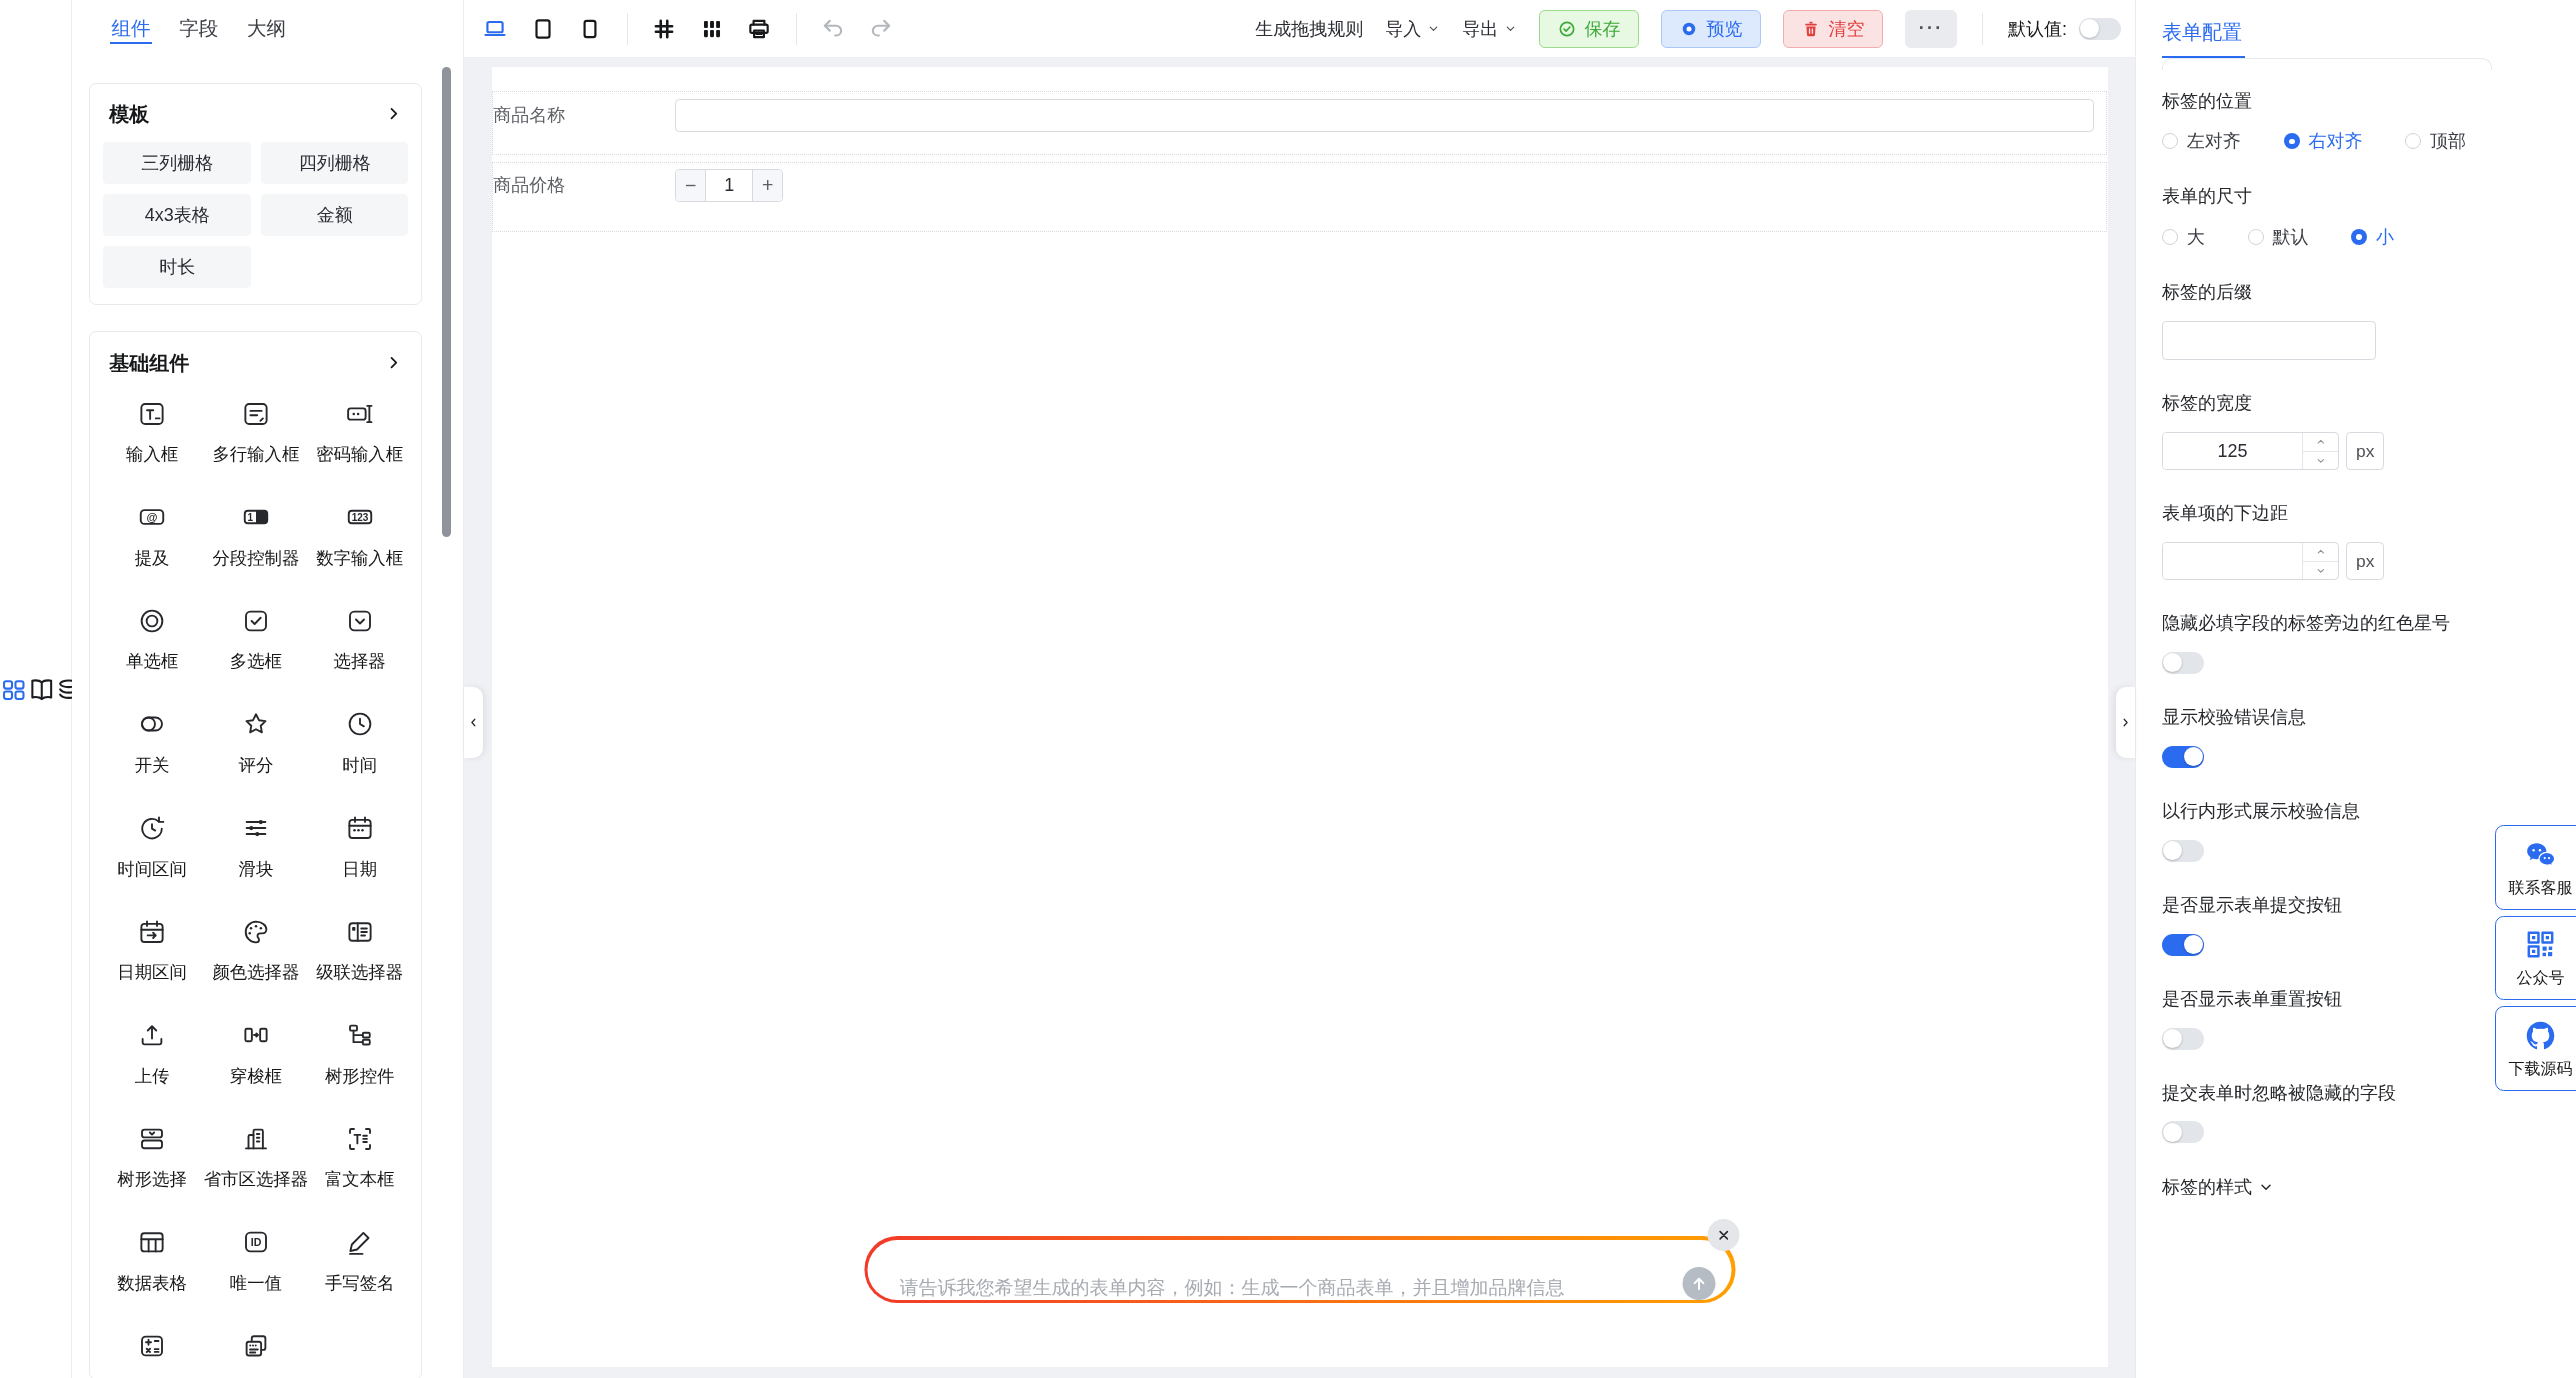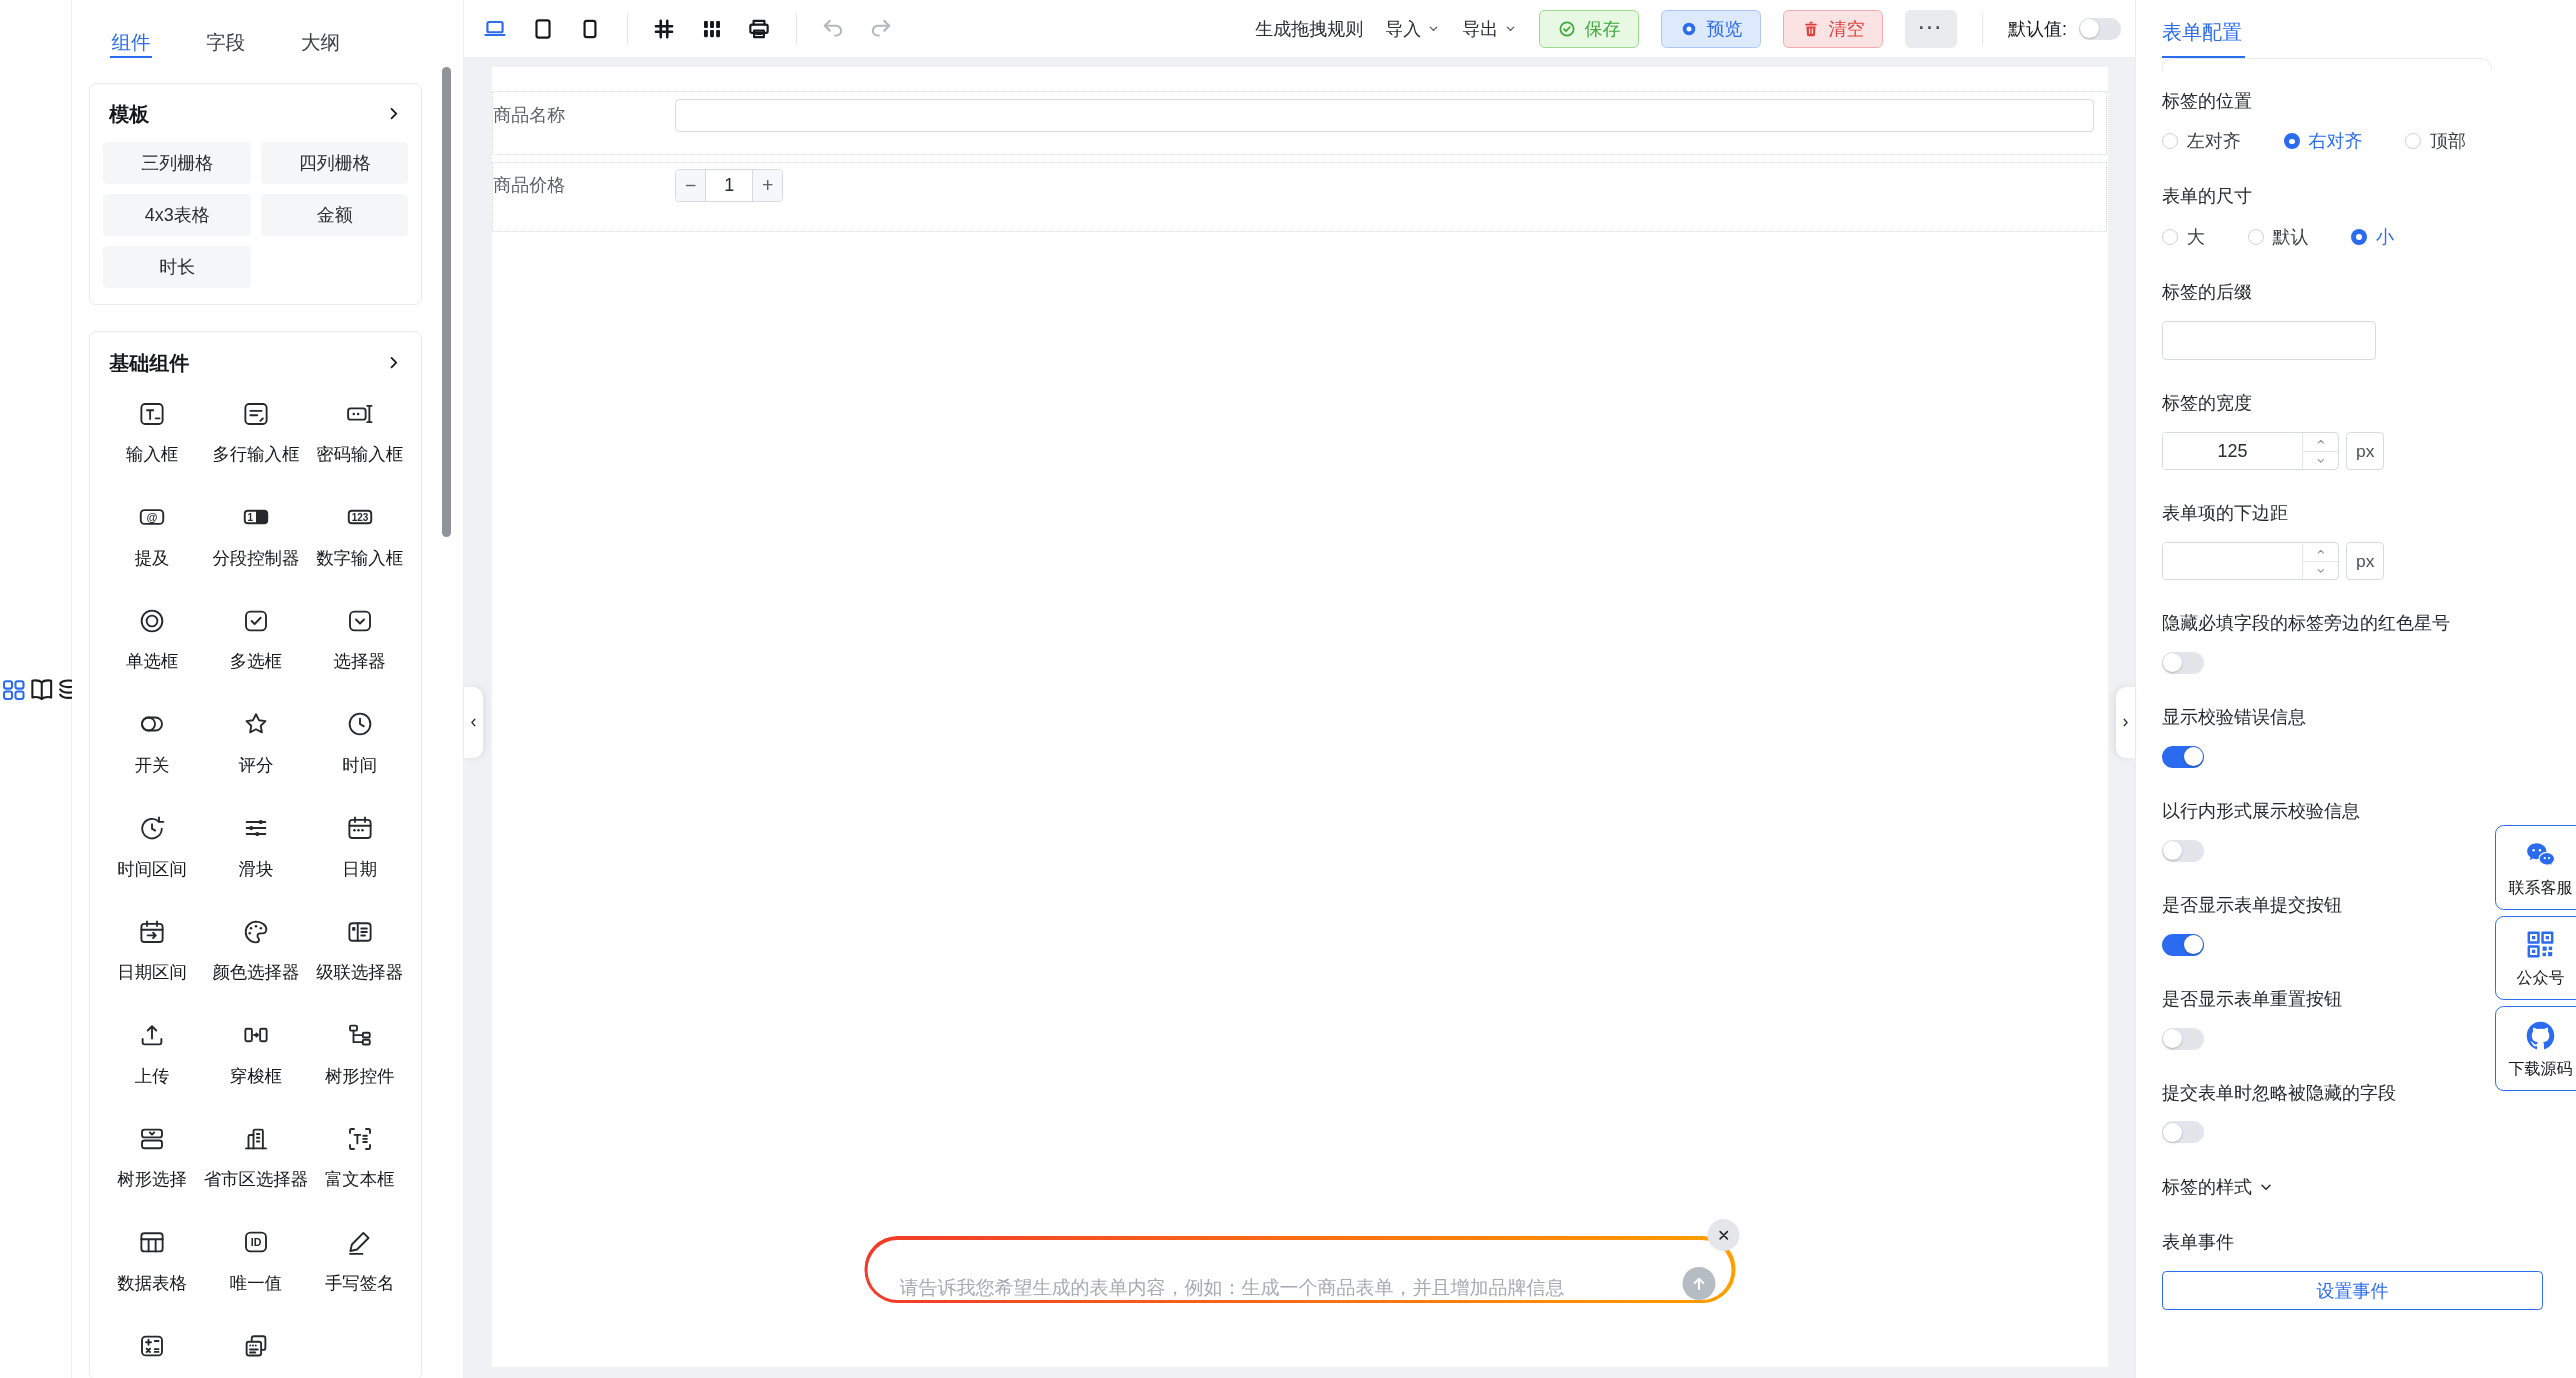--- a/index.html
+++ b/index.html
@@ -14,21 +14,21 @@
 
   
   .rail{width:72px;flex-shrink:0;border-right:0.7px solid #ecedf0;display:flex;flex-direction:row;align-items:center;background:#fff}
   .rail .apps{margin:14.5px 0 22px;width:29px;height:29px;display:flex;align-items:center;justify-content:center}
   .rail-btn{width:30px;height:30px;margin:14.5px 0;display:flex;align-items:center;justify-content:center}
   .rail-btn svg{width:27.5px;height:27.5px;fill:none;stroke:#1b1c1f;stroke-width:1.8;stroke-linecap:round;stroke-linejoin:round}
   .rail-btn.active svg{stroke:var(--accent)}
 
   
   .sidebar{width:392px;flex-shrink:0;background:#fff;border-right:0.7px solid #ecedf0;display:flex;flex-direction:column;position:relative}
-  .sidebar-tabs{height:58px;flex-shrink:0;display:flex;align-items:flex-end;padding-left:38px;gap:53px}
+  .sidebar-tabs{height:58px;flex-shrink:0;display:flex;align-items:center;padding-left:38px;gap:26px}
   .tab{font-size:19.5px;color:#3b3e44;display:flex;align-items:center;border-bottom:2.9px solid transparent;padding:0 1.4px;cursor:pointer}
   .tab.active{color:var(--accent);border-color:var(--accent)}
   .sidebar-body{flex:1;padding:24.6px 0 0 17.4px;overflow:hidden}
   .card{width:333px;border:0.7px solid #e7e9ed;border-radius:7.2px;padding:16px 13px;margin-bottom:26px;background:#fff}
   .card-head{display:flex;justify-content:space-between;align-items:center;padding:1.4px 5.8px 14.5px 5.8px}
   .card-title{font-size:20px;font-weight:700;color:#17181a}
   .chev svg{width:17.4px;height:17.4px;fill:none;stroke:#17181a;stroke-width:2.4;stroke-linecap:round;stroke-linejoin:round}
   .tpl-grid{display:grid;grid-template-columns:1fr 1fr;gap:10px}
   .tpl-btn{height:42px;background:#f5f6f8;border-radius:4.3px;display:flex;align-items:center;justify-content:center;font-size:18px;color:#2a2d33;cursor:pointer}
   .comp-grid{display:grid;grid-template-columns:repeat(3,1fr);row-gap:36px;column-gap:2.9px;padding-top:7.2px}
@@ -756,24 +756,20 @@
         </div>
     </div>
 
     <div class="inline-label">
       <span>标签的样式</span>
       <svg viewBox="0 0 24 24">
           <path d="m6 9.5 6 6 6-6"></path>
         </svg>
     </div>
 
-    <div class="pg">
-      <div class="pg-label">表单事件</div>
-      <button class="set-events">设置事件</button>
-    </div>
   </div>
 
   <div class="floats">
     <div class="float-card">
       <svg viewBox="0 0 24 24">
         <path fill="#2b6bf0" d="M9.3 3.9c-3.9 0-7 2.6-7 5.8 0 1.8 1 3.4 2.5 4.4l-.6 2 2.2-1.2c.9.3 1.9.5 2.9.5 3.9 0 7-2.6 7-5.7S13.2 3.9 9.3 3.9z"></path>
         <circle cx="7" cy="8.9" r="0.9" fill="#fff"></circle>
           <circle cx="11.6" cy="8.9" r="0.9" fill="#fff"></circle>
         <path fill="#2b6bf0" stroke="#fff" stroke-width="0.9" d="M16.6 10.4c-3.1 0-5.7 2.1-5.7 4.7s2.6 4.7 5.7 4.7c.8 0 1.6-.1 2.3-.4l1.9 1-.5-1.7c1.2-.9 2-2.2 2-3.6 0-2.6-2.6-4.7-5.7-4.7z"></path>
         <circle cx="15.1" cy="14.6" r="0.8" fill="#fff"></circle>

